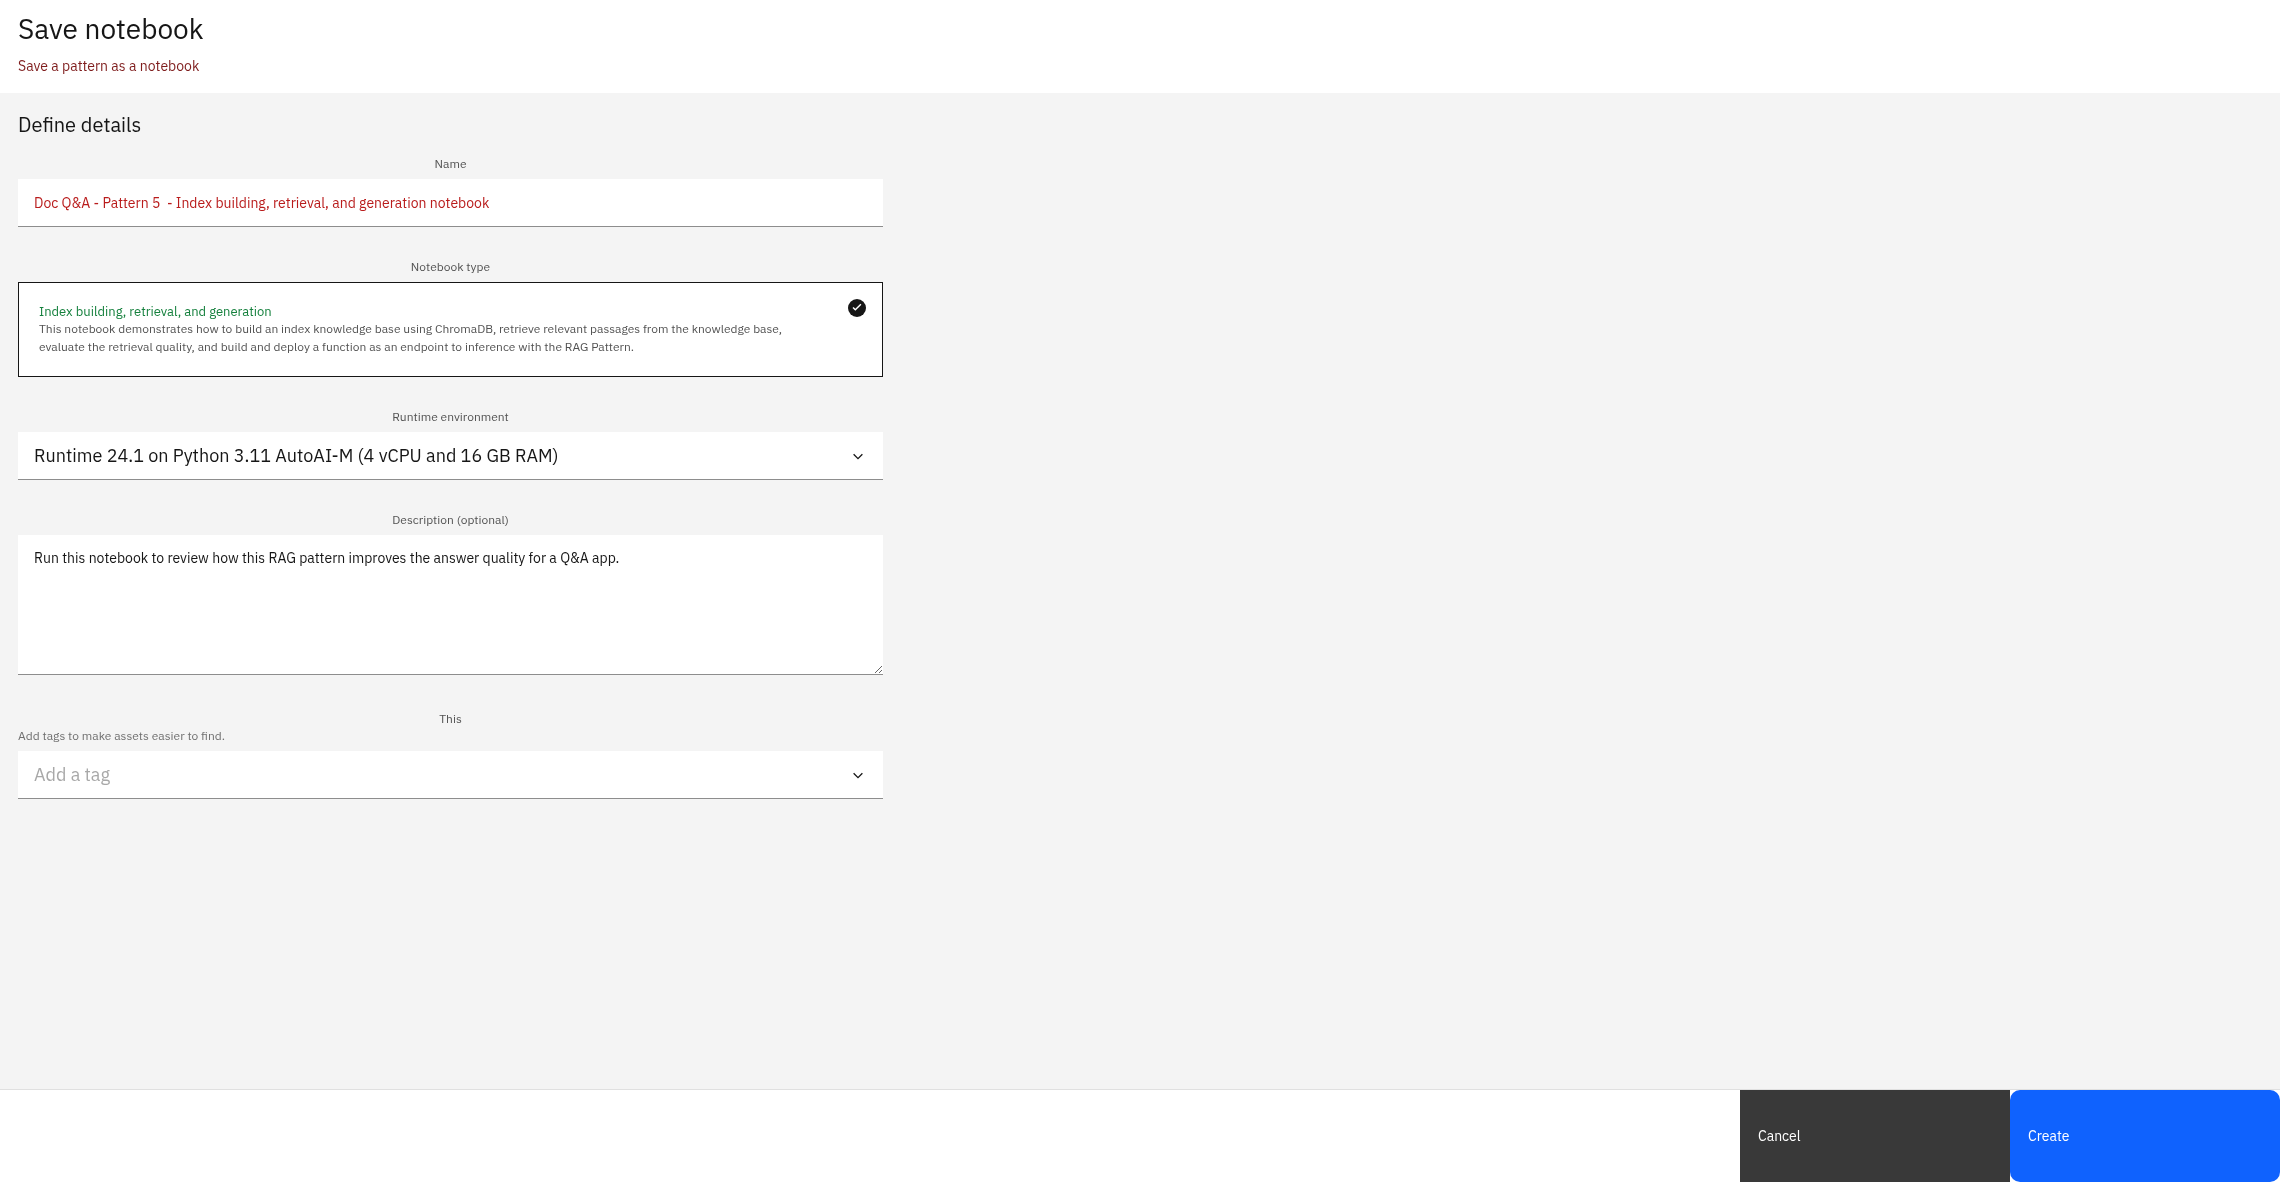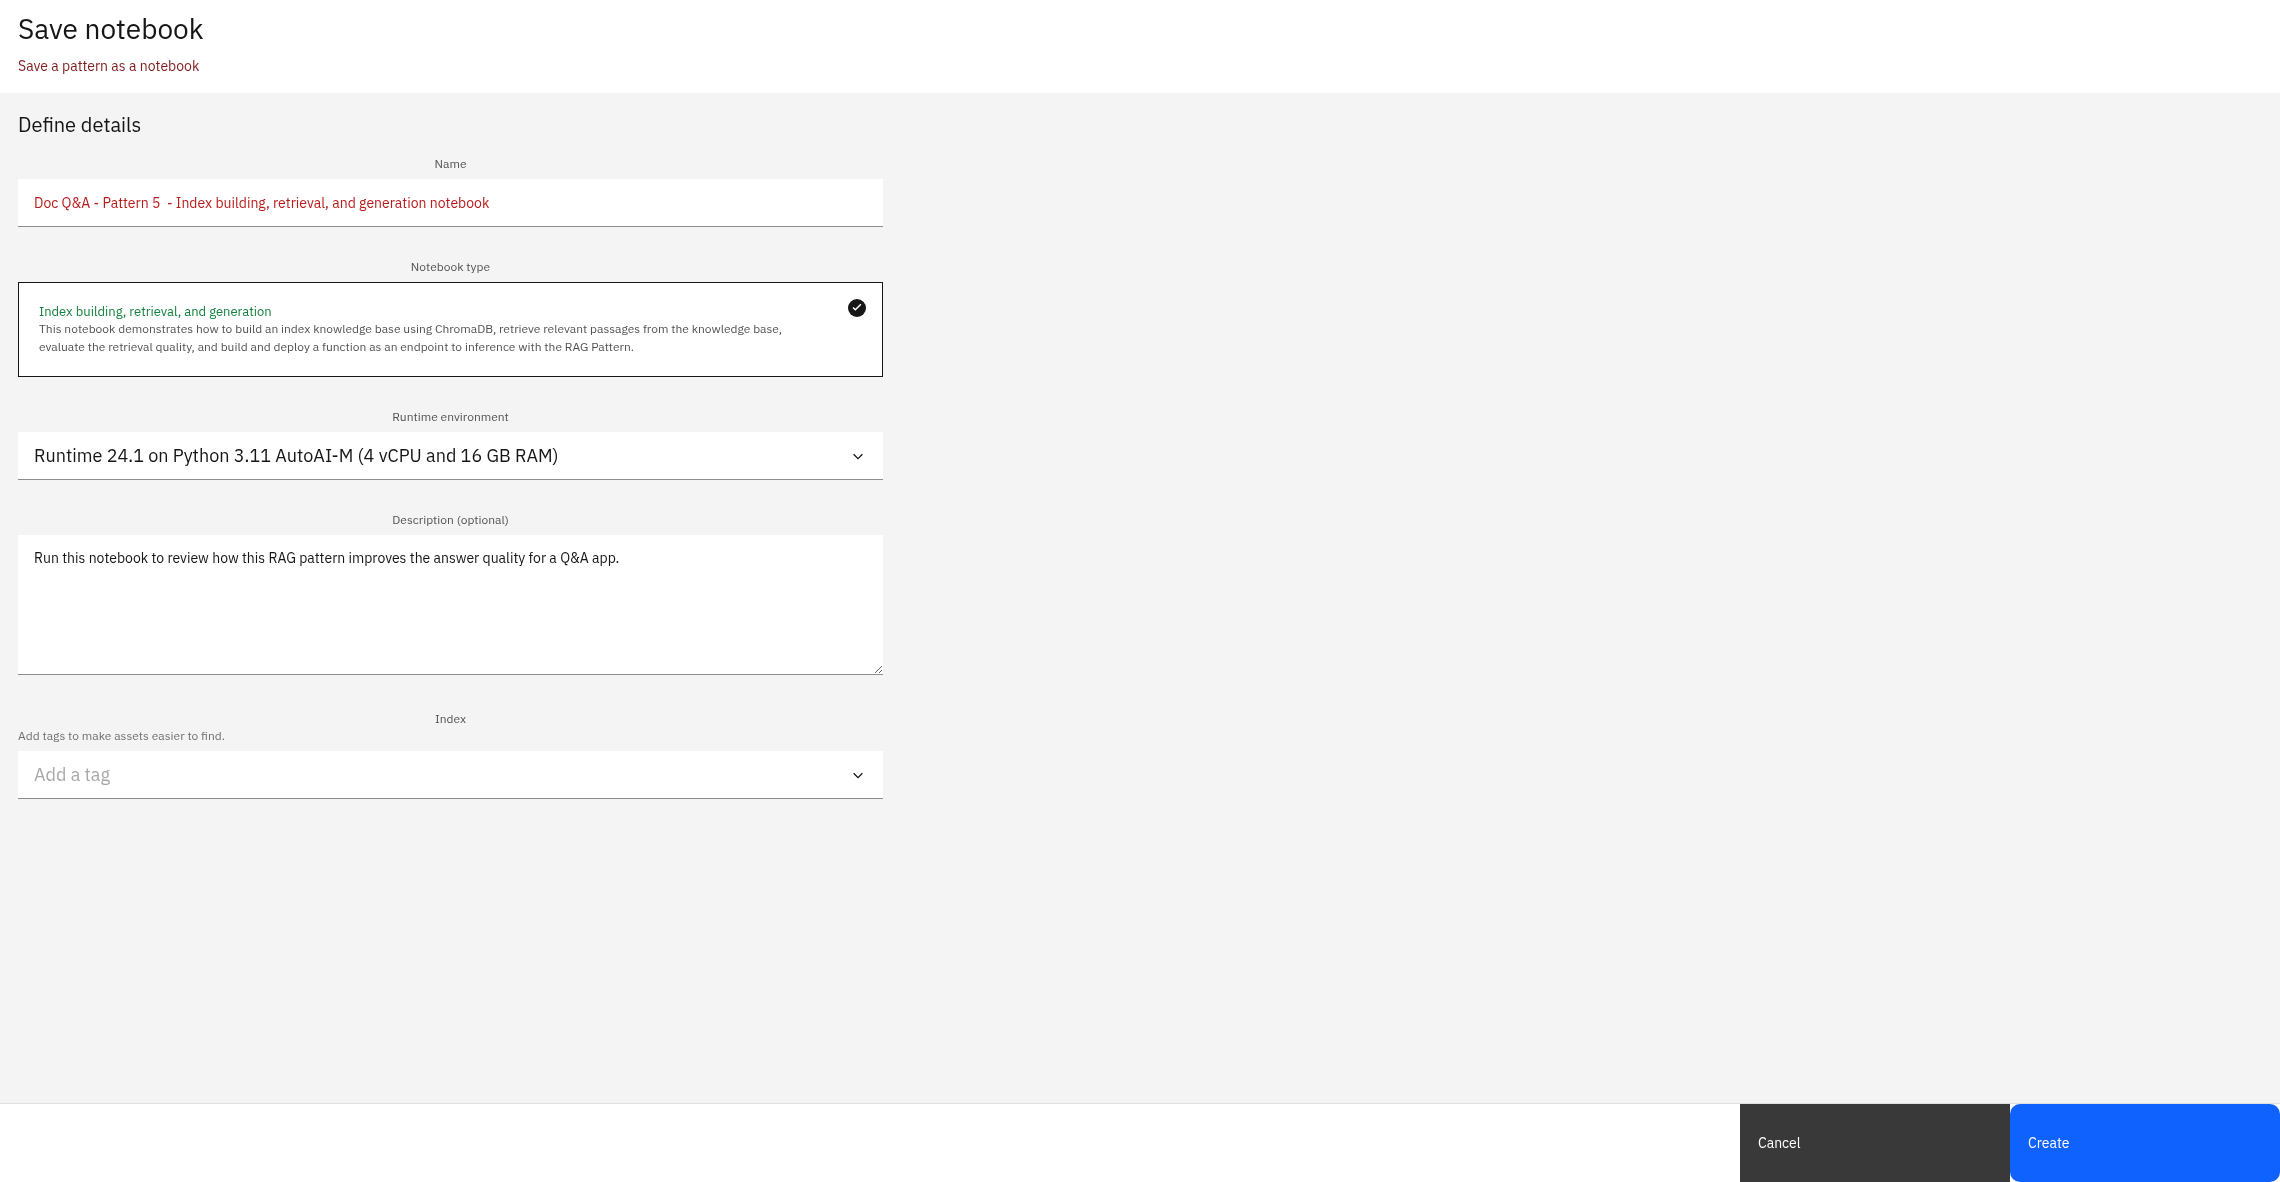--- a/index.html
+++ b/index.html
@@ -137,21 +137,21 @@
   .tags-placeholder {
     color: #a8a8a8;
   }
   .footer {
     display: flex;
     justify-content: flex-end;
     background: transparent;
     border-top: 1px solid #e0e0e0;
   }
   .btn {
-    height: 78px;
+    height: 92px;
     min-width: 270px;
     padding: 0 0 0 18px;
     text-align: left;
     font-size: 14px;
     font-family: inherit;
     border: none;
     cursor: pointer;
     display: flex;
     align-items: center;
   }
@@ -208,21 +208,21 @@
       </span>
     </div>
   </div>
 
   <div class="form-group">
     <label class="field-label">Description (optional)</label>
     <textarea class="textarea-input" style="">Run this notebook to review how this RAG pattern improves the answer quality for a Q&amp;A app.</textarea>
   </div>
 
   <div class="form-group" style="margin-bottom:8px;">
-    <label class="field-label" style="margin-bottom:2px;">Index</label>
+    <label class="field-label" style="margin-bottom:2px;">This</label>
     <span class="field-sublabel">Add tags to make assets easier to find.</span>
     <div class="select-wrap">
       <button type="button" class="select-input">
         <span class="tags-placeholder">Add a tag</span>
       </button>
       <span class="select-chevron">
         <svg viewBox="0 0 16 16" width="14" height="14" fill="none" stroke="#161616" stroke-width="1.5">
             <path d="M3 6l5 5 5-5"></path>
           </svg>
       </span>

